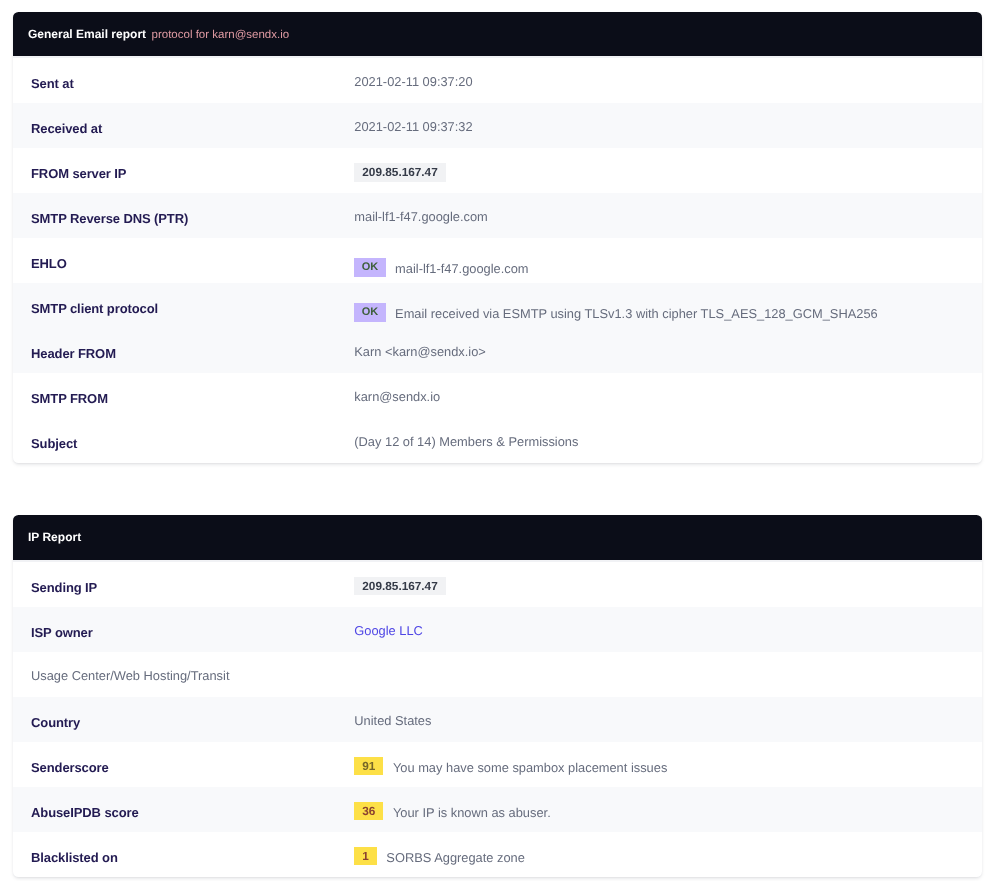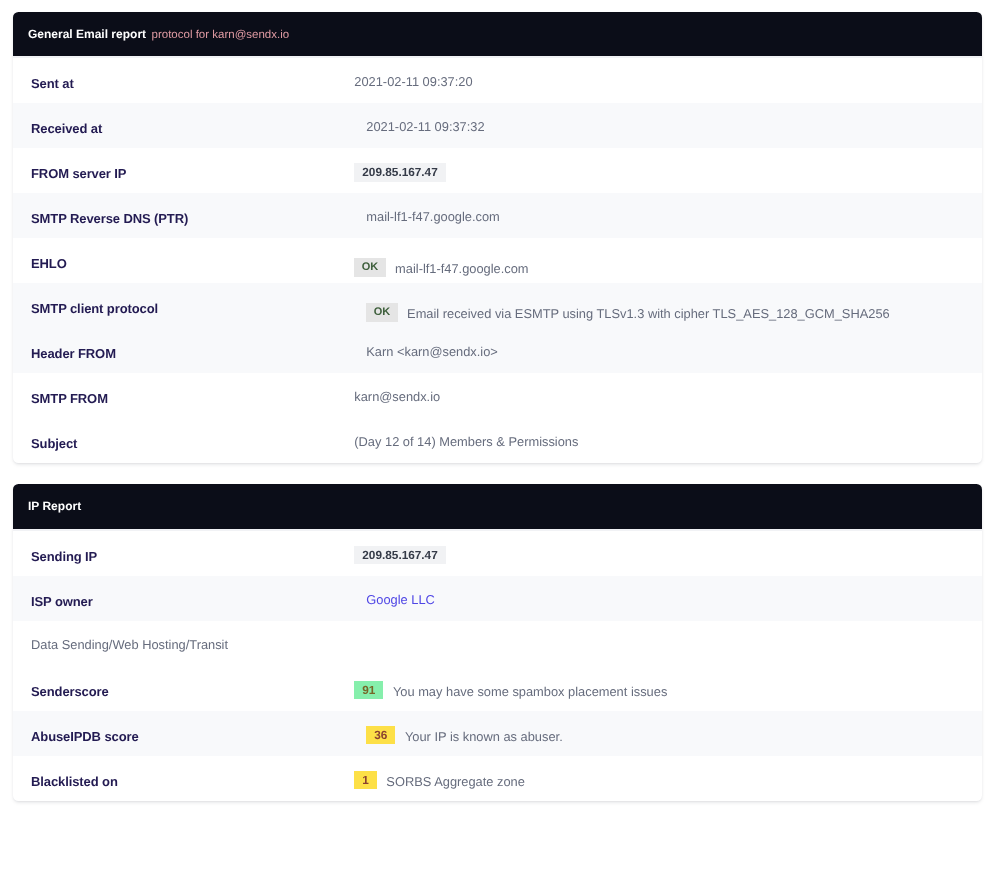--- a/index.html
+++ b/index.html
@@ -12,41 +12,41 @@
   text-rendering: geometricPrecision;
 }
 .page { padding:11.5px 18px 0 12.5px; }
 .card {
   width:969.5px;
   background:#ffffff;
   border-radius:5.5px;
   box-shadow:0 2px 4px -1px rgba(16,24,40,.13), 0 1px 2px rgba(16,24,40,.04);
   overflow:hidden;
 }
-.card + .card { margin-top:21px; }
+.card + .card { margin-top:52px; }
 .card-header {
   background:#0b0d18;
   color:#ffffff;
   height:44.8px;
   padding:0 15.5px;
   display:block;
   white-space:nowrap;
   line-height:44.8px;
 }
 .card-title { font-size:12px; font-weight:bold; }
 .card-sub { font-size:11.5px; color:#e09ba3; margin-left:5.5px; }
 .tbl { border-top:2px solid #f1f2f5; }
 .row { display:flex; align-items:center; height:45px; padding:0 18.5px; }
-.row.alt { background:#f8f9fb;gap:12px; }
+.row.alt { background:#f8f9fb; }
 .label { width:323.3px; flex:none; letter-spacing:-0.1px; font-size:13px; font-weight:bold; color:#231b52; position:relative; top:3px; white-space:nowrap; }
 .value { font-size:12.85px; color:#666c7d; display:flex; align-items:flex-end; position:relative; top:1px; white-space:nowrap; }
 .badge { display:inline-block; position:relative; top:0.5px; border-radius:0; height:18.7px; line-height:18.7px; padding:0 8px; font-size:11.8px; font-weight:bold; text-align:center; }
 .badge.gray { background:#f1f2f4; color:#343a47; }
-.badge.ok   { background:#e5e5e5; color:#3f603d; font-size:11px; padding:0 7.4px;margin-top:10px; }
-.badge.warn { background:#86efac; color:#766628; }
+.badge.ok   { background:#c4b5fd; color:#3f603d; font-size:11px; padding:0 7.4px;margin-top:10px; }
+.badge.warn { background:#fde047; color:#766628; }
 .badge.bad  { background:#fde047; color:#8a4130; }
 .badge + .vtext { margin-left:9.5px; }
 .value.link { color:#4f46e5; }
 </style>
 </head>
 <body>
 
 <div class="page">
   <div id="cards-root">
       <div class="card">
@@ -120,21 +120,27 @@
             </div>
           </div>
           <div class="row alt">
             <div class="label">ISP owner</div>
             <div class="value link">
               <span class="vtext">Google LLC</span>
             </div>
           </div>
           <div class="row">
             <div class="value">
-              <span class="vtext">Data Sending/Web Hosting/Transit</span>
+              <span class="vtext">Usage Center/Web Hosting/Transit</span>
+            </div>
+          </div>
+          <div class="row alt">
+            <div class="label">Country</div>
+            <div class="value">
+              <span class="vtext">United States</span>
             </div>
           </div>
           <div class="row">
             <div class="label">Senderscore</div>
             <div class="value">
               <span class="badge warn">91</span>
               <span class="vtext">You may have some spambox placement issues</span>
             </div>
           </div>
           <div class="row alt">

